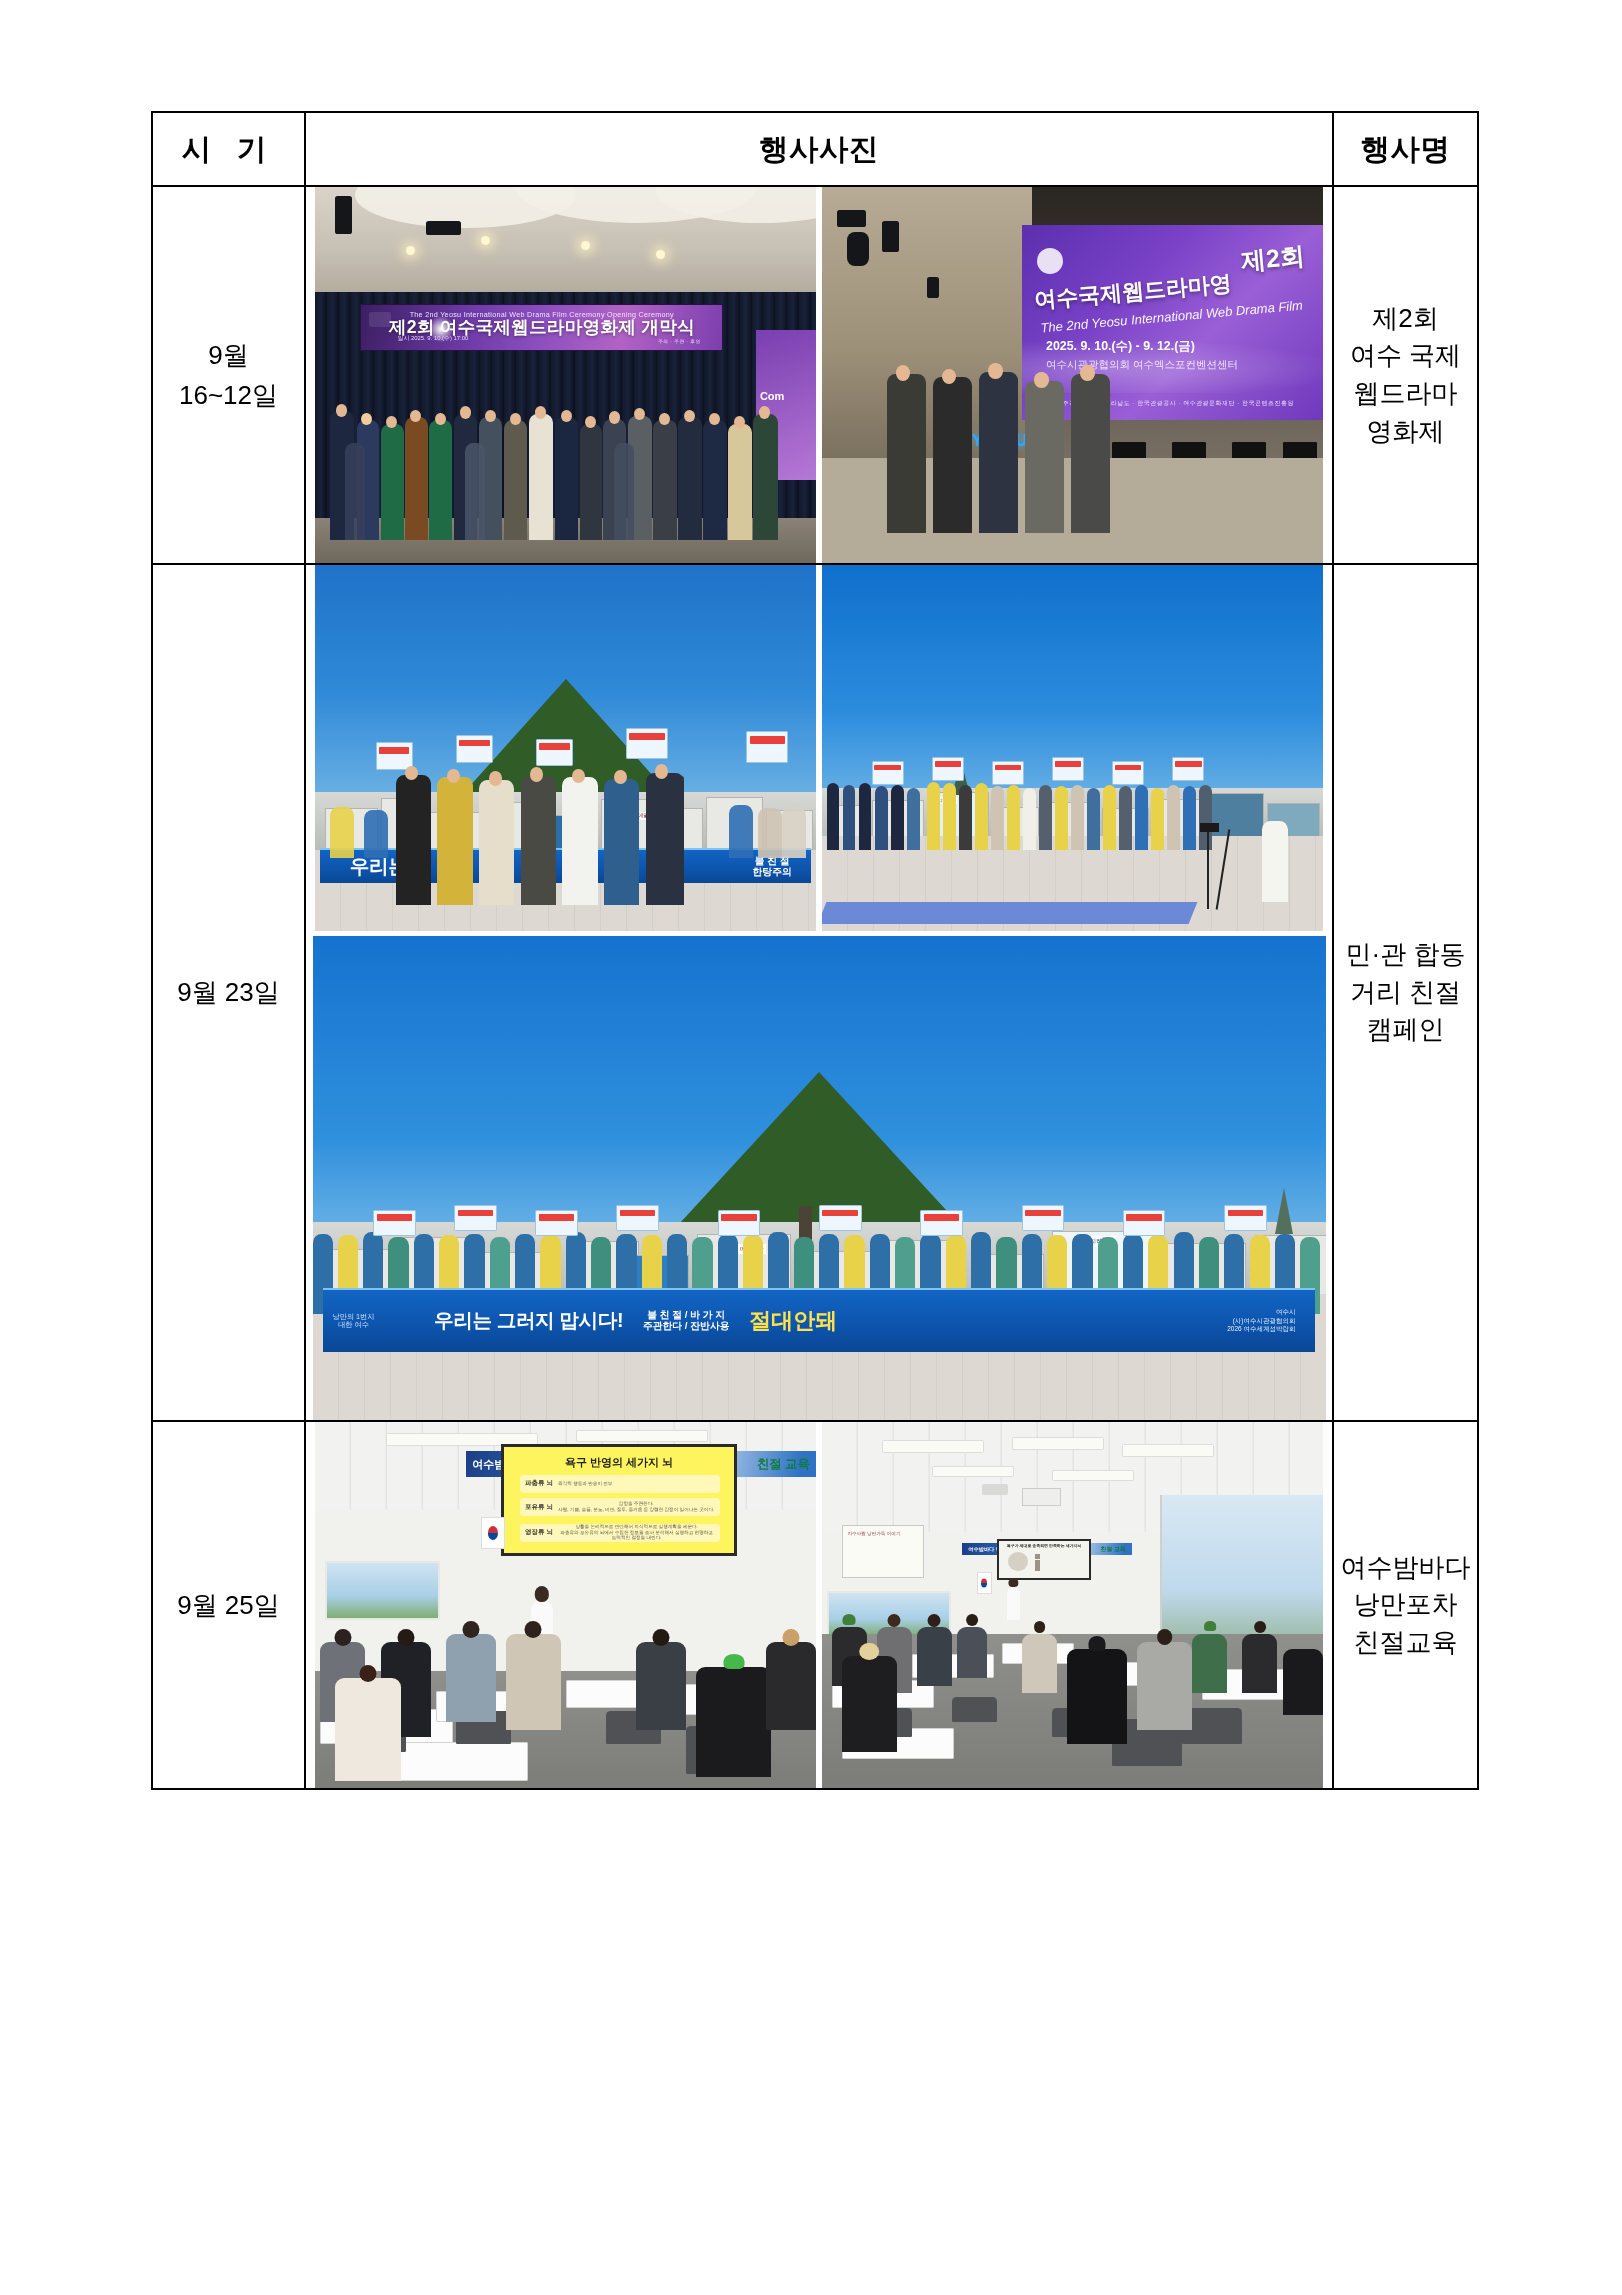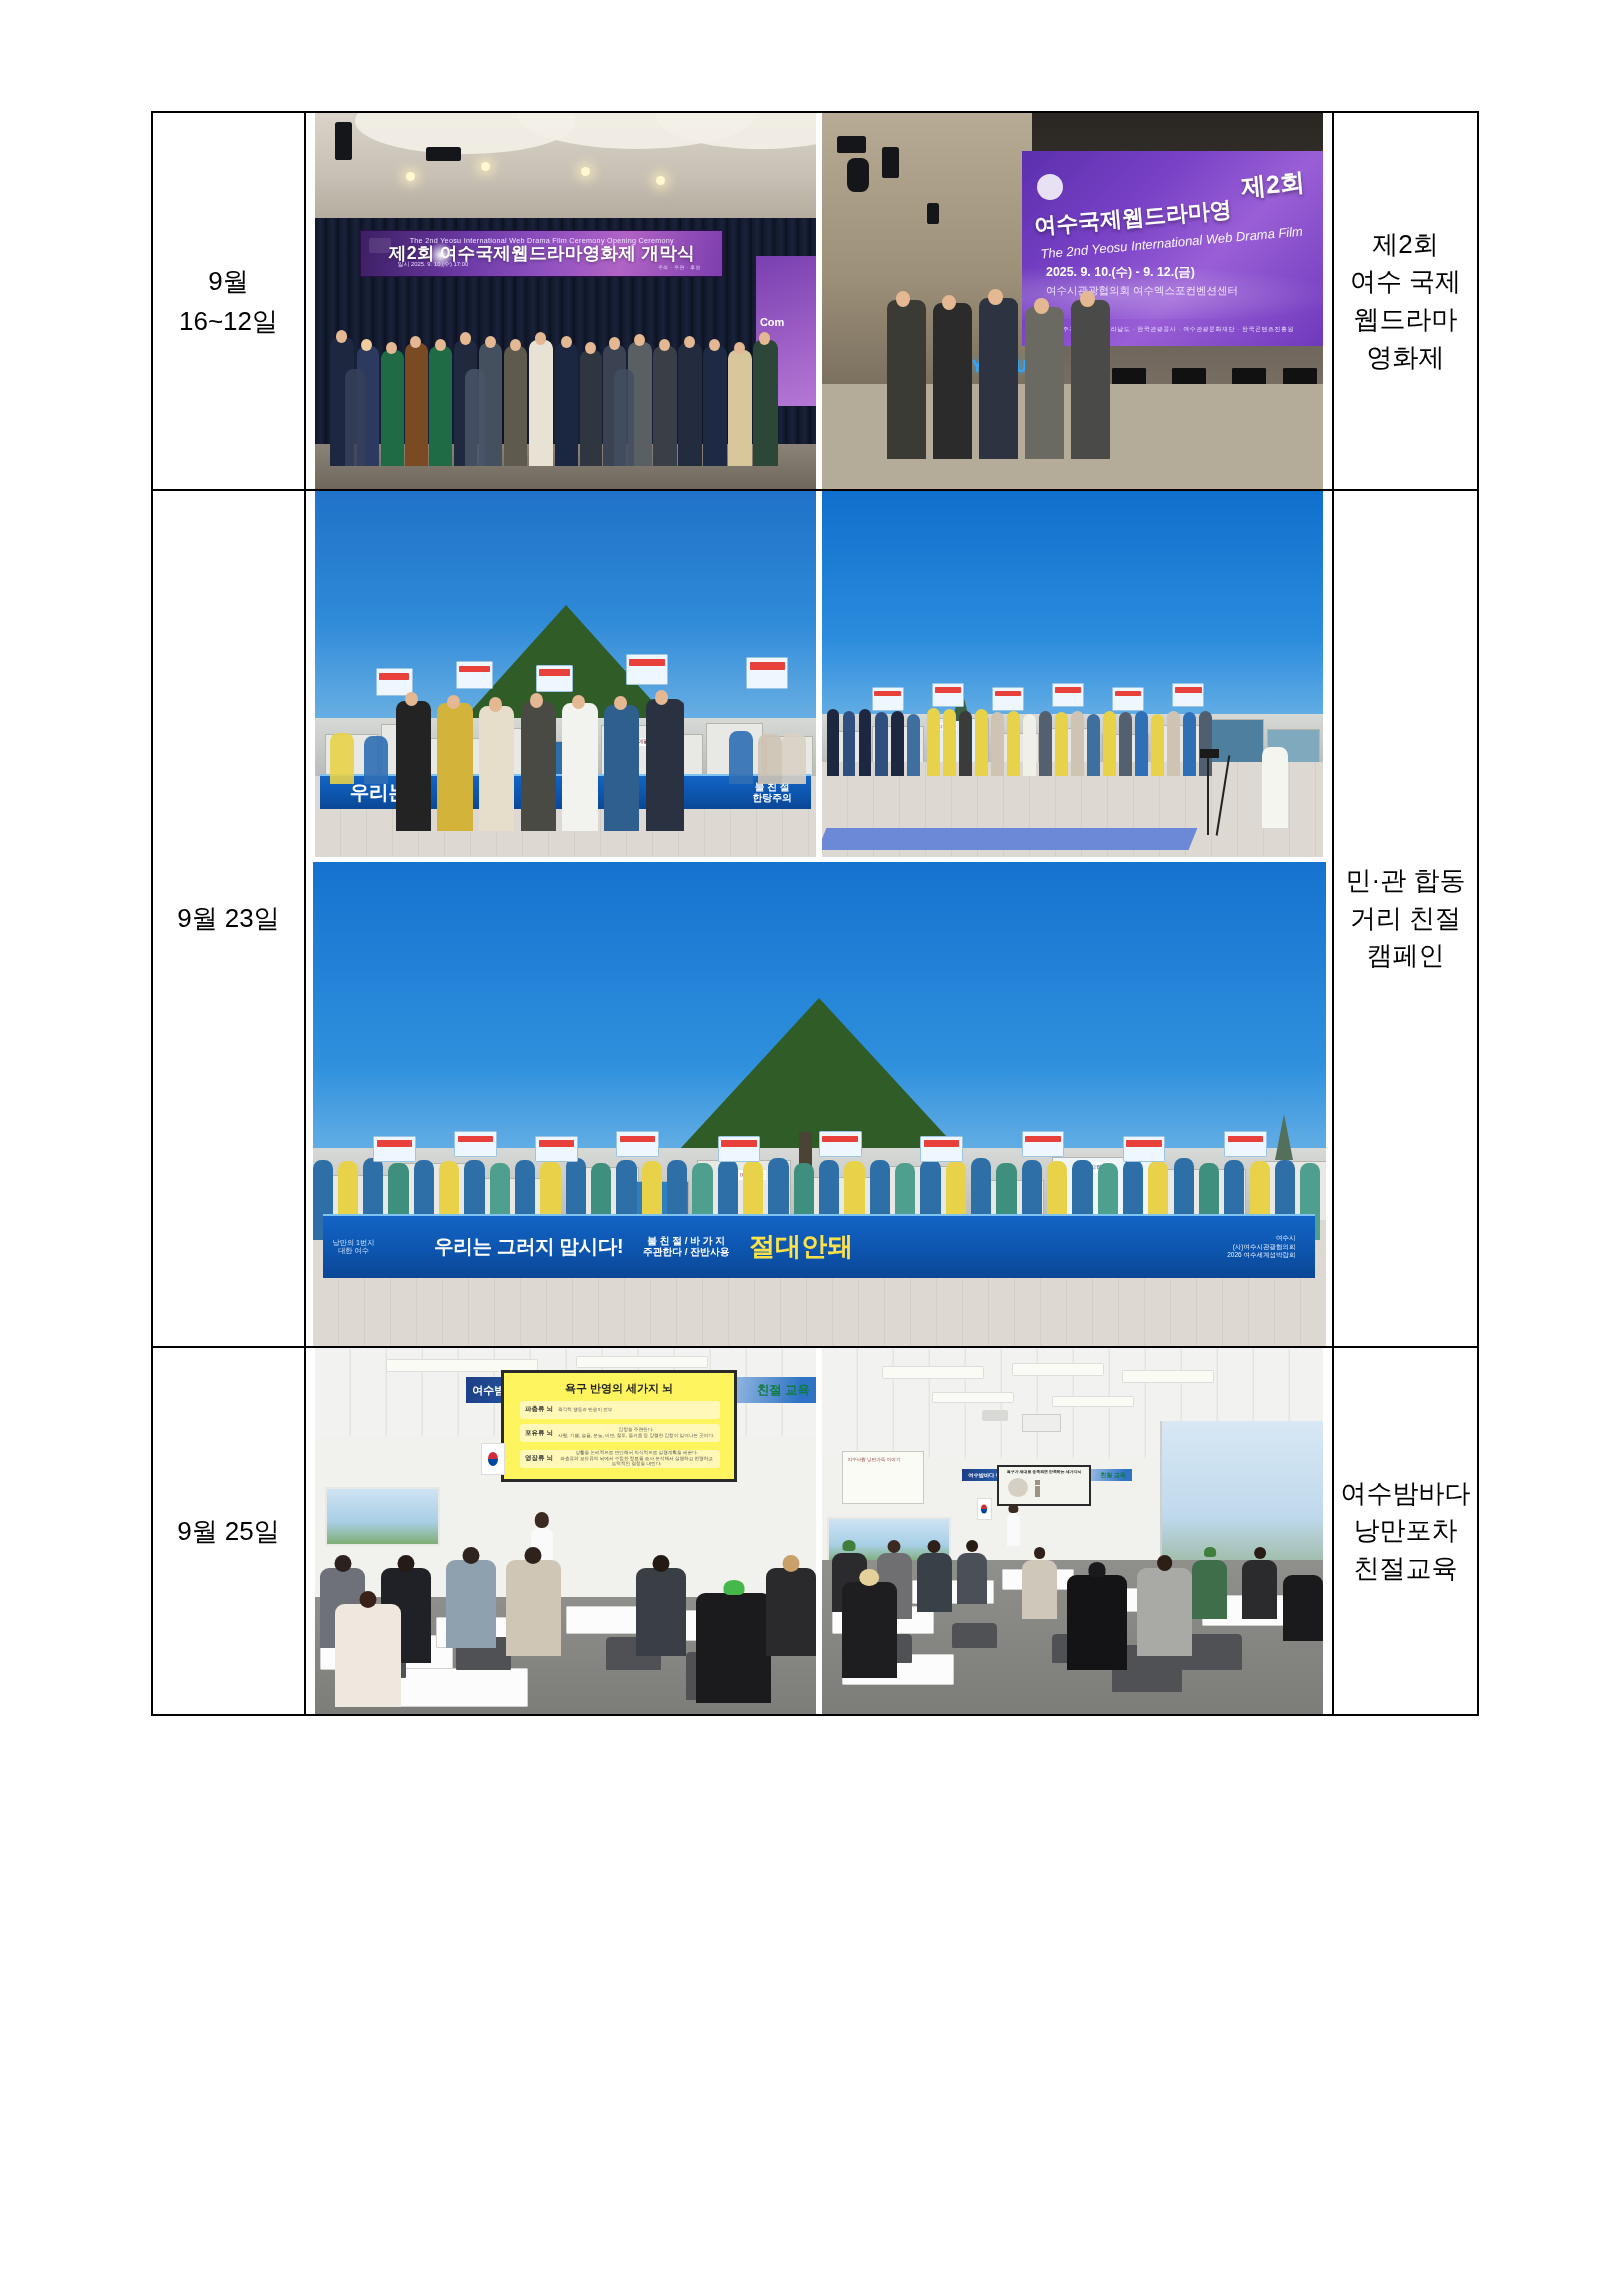--- a/index.html
+++ b/index.html
@@ -95,21 +95,21 @@
   .statue{position:absolute;width:13px;height:38px;background:#4a4336;border-radius:2.6px 2.6px 0 0;}
   .plaza{position:absolute;left:0;bottom:0;width:100%;height:22%;
     background:repeating-linear-gradient(90deg,#ddd9d2 0px,#ddd9d2 25px,#d3cec6 25.5px,#d3cec6 26px),
                repeating-linear-gradient(0deg,#ddd9d2 0px,#ddd9d2 19.6px,#d3cec6 20px,#d3cec6 21px);}
   .bigbanner{position:absolute;left:1%;width:98%;height:11%;
     background:linear-gradient(180deg,#1264c4 0%,#0d55ae 55%,#0a4795 100%);
     border-top:2px solid #7fc3f0;display:flex;align-items:center;overflow:hidden;}
   .bb-main{color:#fff;font-weight:700;font-size:19.6px;letter-spacing:-.02em;margin-left:6%;white-space:nowrap;}
   .bb-two{margin-left:2%;display:flex;flex-direction:column;line-height:1.08;}
   .bb-two span{color:#fff;font-weight:700;font-size:9.8px;white-space:nowrap;}
-  .bb-red{color:#ffe24a;font-weight:700;font-size:26px;margin-left:2%;white-space:nowrap;}
+  .bb-red{color:#ffe24a;font-weight:700;font-size:22px;margin-left:2%;white-space:nowrap;}
   .bb-logos{margin-left:auto;margin-right:2%;color:#e6f2ff;font-size:6.5px;text-align:right;line-height:1.3;}
   .bb-left{margin-left:1%;color:#cfe6ff;font-size:7.2px;line-height:1.15;text-align:center;}
   .placard{position:absolute;background:#eef6ff;border:0.7px solid #9cc4e4;border-radius:1.3px;}
   .placard i{position:absolute;left:6%;top:14%;right:6%;height:26%;background:#e8413c;border-radius:0.7px;display:block;}
   .tripod{position:absolute;width:2px;background:#222;}
   .church{position:absolute;width:0;height:0;border-left:9.2px solid transparent;border-right:9.2px solid transparent;border-bottom:34px solid #3d5f47;}
 
   
   .ceiltile{position:absolute;left:0;top:0;width:100%;height:26%;
     background:repeating-linear-gradient(90deg,#f2f2f0 0px,#f2f2f0 34px,#e4e4e1 35px,#e4e4e1 36px),
@@ -148,20 +148,31 @@
 <div class="page">
 
   <table class="report">
     <colgroup>
       <col class="col-time">
         <col class="col-photo">
         <col class="col-name">
     </colgroup>
     <tbody>
 
+      <tr class="hdr">
+        <td>
+          <div class="hdr-text spaced">시 기</div>
+        </td>
+        <td>
+          <div class="hdr-text">행사사진</div>
+        </td>
+        <td>
+          <div class="hdr-text">행사명</div>
+        </td>
+      </tr>
 
       <tr>
         <td>
           <div class="time-cell">9월
 16~12일</div>
         </td>
 
         <td class="photo-cell">
           <div class="photo-grid">
 

